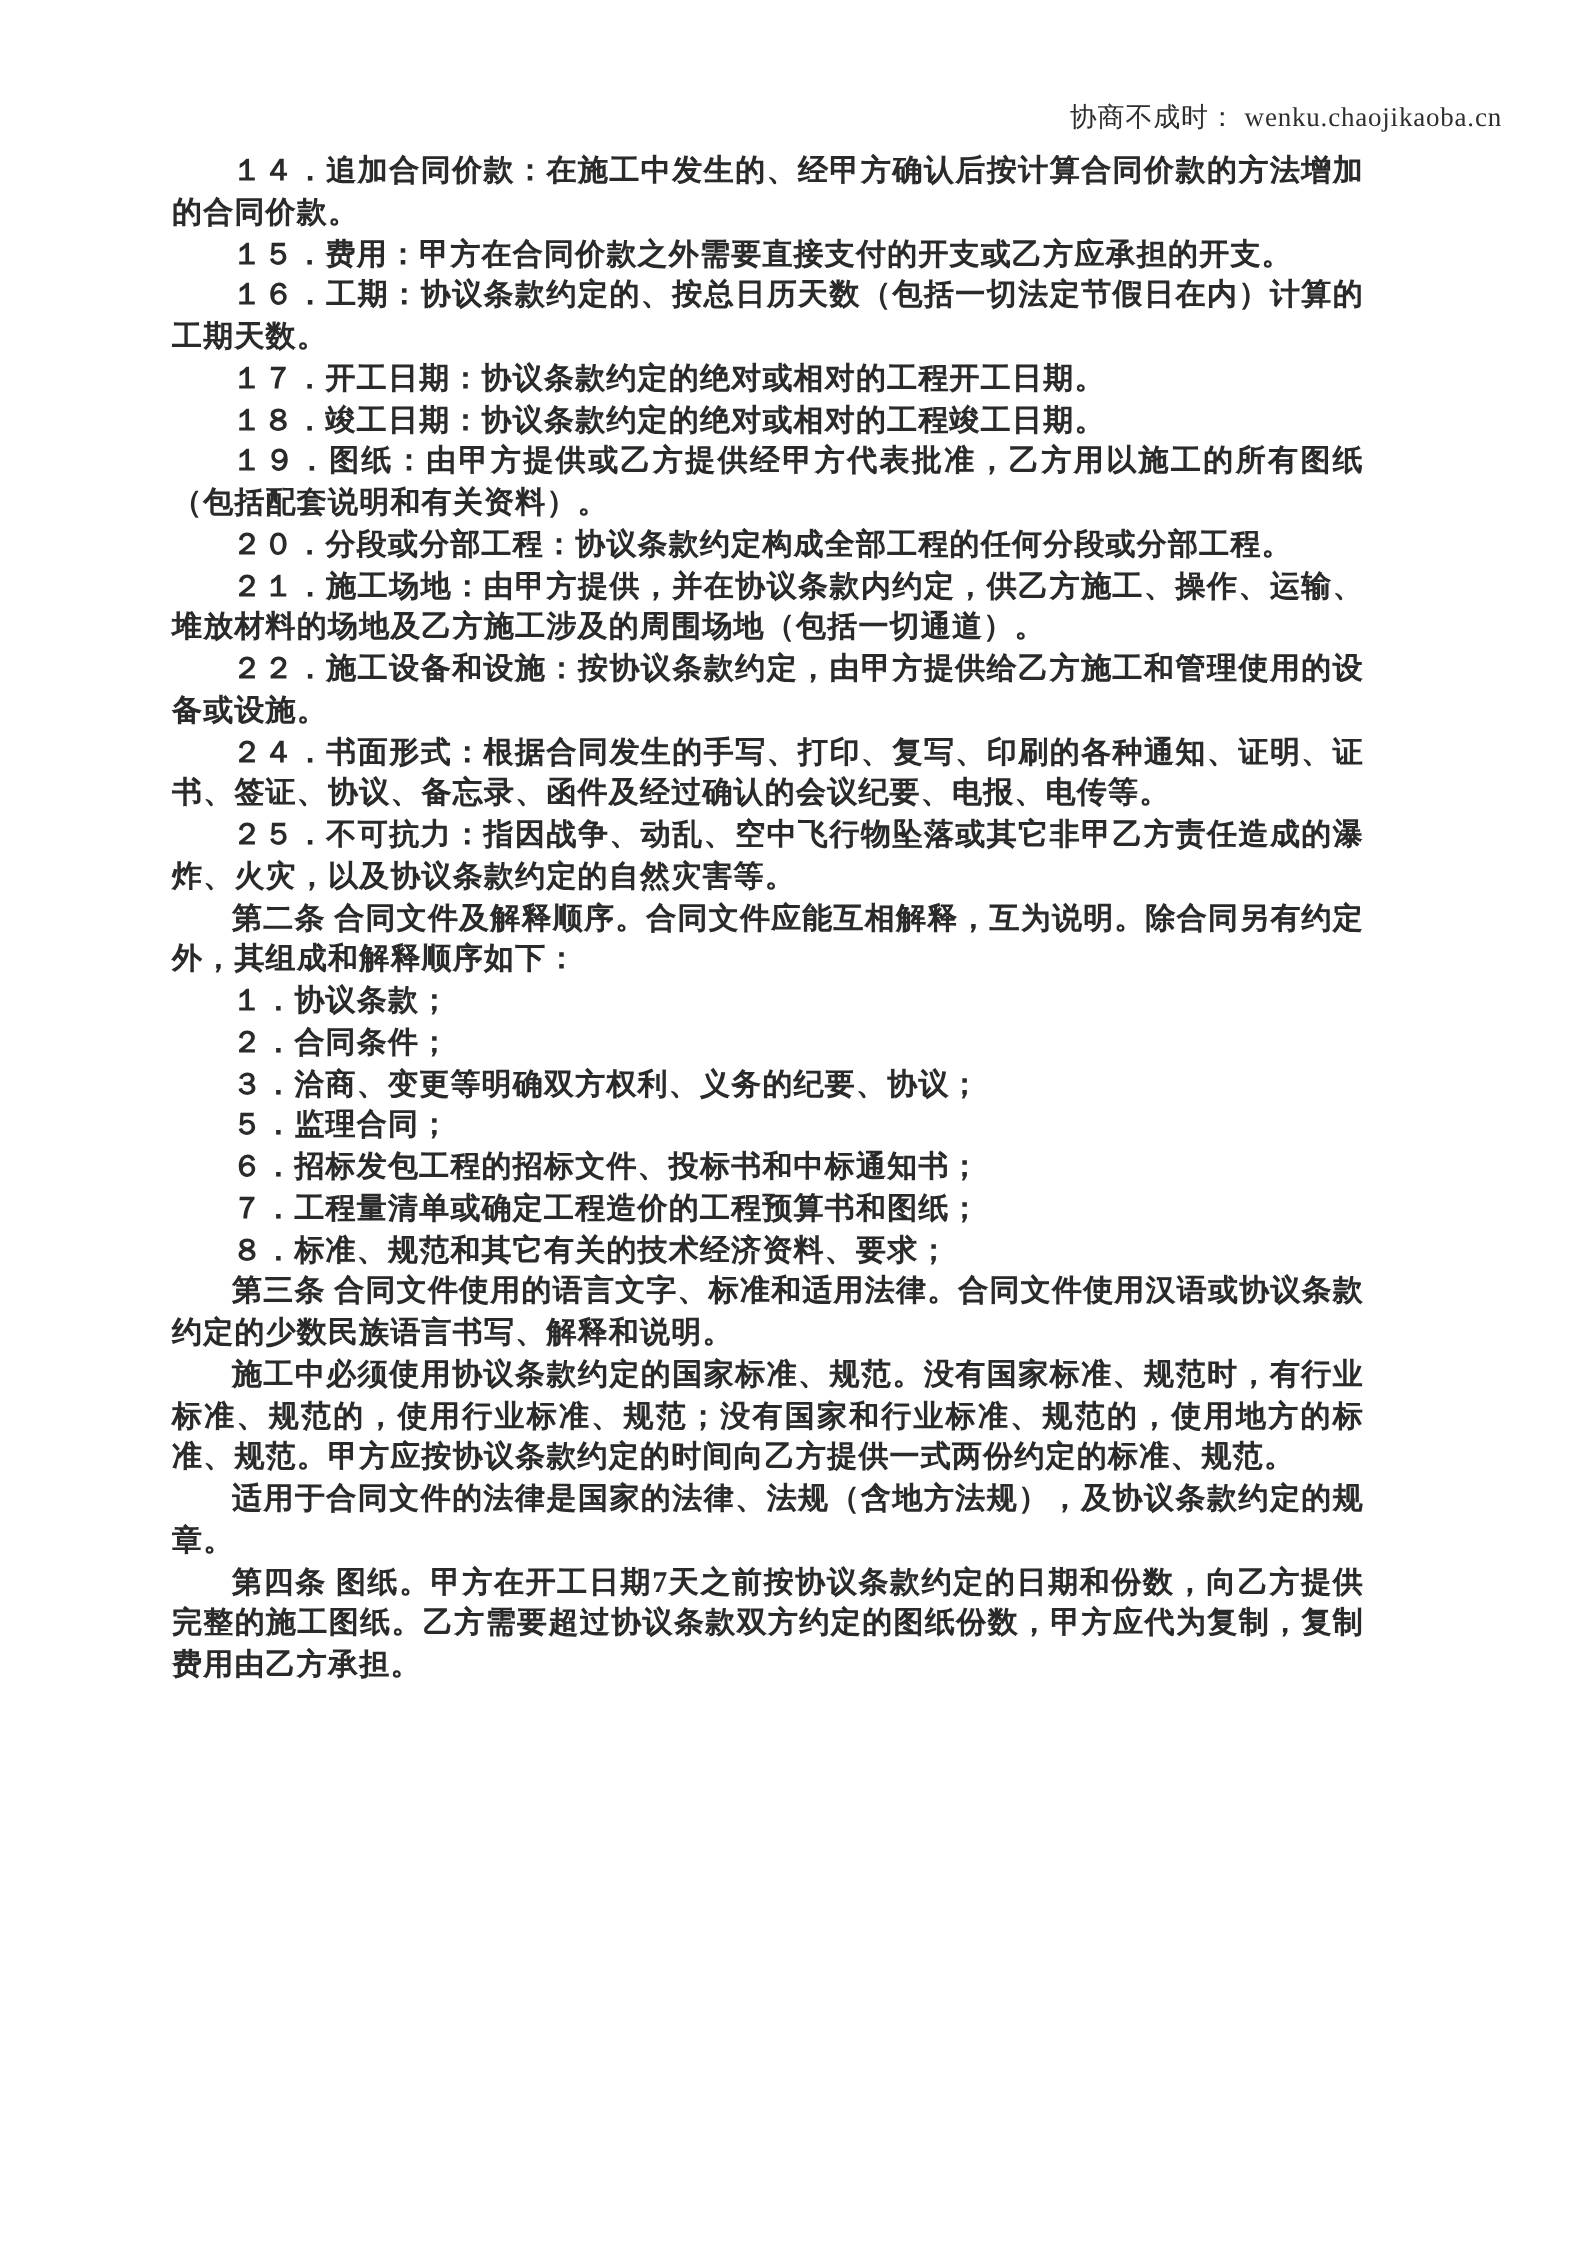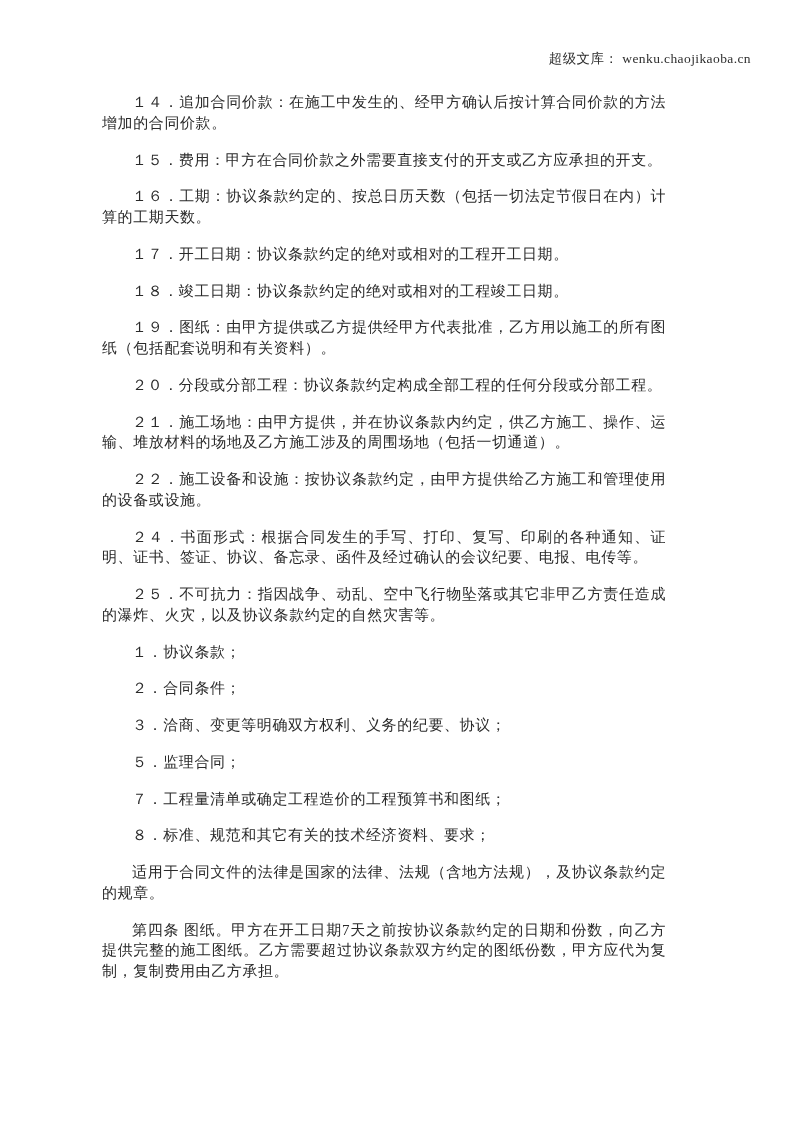--- a/index.html
+++ b/index.html
@@ -27,55 +27,60 @@
   .watermark-header .site-url {
     margin-left: 4px;
   }
   .doc-body {
     position: absolute;
     top: 76px;
     left: 86px;
     width: 596px;
   }
   .doc-body p {
-    margin: 16px;
+    margin: 0;
     padding: 0;
     font-size: 15px;
     line-height: 20.75px;
     letter-spacing: 0.6px;
     color: #2a2a2a;
     text-align: justify;
     text-indent: 2em;
     word-break: break-all;
+    font-weight: bold;
   }
 </style>
 </head>
 <body>
 
 <div class="page">
 
   <div class="watermark-header">
-    <span class="site-label">超级文库：</span><span class="site-url">wenku.chaojikaoba.cn</span>
+    <span class="site-label">协商不成时：</span><span class="site-url">wenku.chaojikaoba.cn</span>
   </div>
 
   <div class="doc-body">
     <p>１４．追加合同价款：在施工中发生的、经甲方确认后按计算合同价款的方法增加的合同价款。</p>
     <p>１５．费用：甲方在合同价款之外需要直接支付的开支或乙方应承担的开支。</p>
     <p>１６．工期：协议条款约定的、按总日历天数（包括一切法定节假日在内）计算的工期天数。</p>
     <p>１７．开工日期：协议条款约定的绝对或相对的工程开工日期。</p>
     <p>１８．竣工日期：协议条款约定的绝对或相对的工程竣工日期。</p>
     <p>１９．图纸：由甲方提供或乙方提供经甲方代表批准，乙方用以施工的所有图纸（包括配套说明和有关资料）。</p>
     <p>２０．分段或分部工程：协议条款约定构成全部工程的任何分段或分部工程。</p>
     <p>２１．施工场地：由甲方提供，并在协议条款内约定，供乙方施工、操作、运输、堆放材料的场地及乙方施工涉及的周围场地（包括一切通道）。</p>
     <p>２２．施工设备和设施：按协议条款约定，由甲方提供给乙方施工和管理使用的设备或设施。</p>
     <p>２４．书面形式：根据合同发生的手写、打印、复写、印刷的各种通知、证明、证书、签证、协议、备忘录、函件及经过确认的会议纪要、电报、电传等。</p>
     <p>２５．不可抗力：指因战争、动乱、空中飞行物坠落或其它非甲乙方责任造成的瀑炸、火灾，以及协议条款约定的自然灾害等。</p>
+    <p>第二条 合同文件及解释顺序。合同文件应能互相解释，互为说明。除合同另有约定外，其组成和解释顺序如下：</p>
     <p>１．协议条款；</p>
     <p>２．合同条件；</p>
     <p>３．洽商、变更等明确双方权利、义务的纪要、协议；</p>
     <p>５．监理合同；</p>
+    <p>６．招标发包工程的招标文件、投标书和中标通知书；</p>
     <p>７．工程量清单或确定工程造价的工程预算书和图纸；</p>
     <p>８．标准、规范和其它有关的技术经济资料、要求；</p>
+    <p>第三条 合同文件使用的语言文字、标准和适用法律。合同文件使用汉语或协议条款约定的少数民族语言书写、解释和说明。</p>
+    <p>施工中必须使用协议条款约定的国家标准、规范。没有国家标准、规范时，有行业标准、规范的，使用行业标准、规范；没有国家和行业标准、规范的，使用地方的标准、规范。甲方应按协议条款约定的时间向乙方提供一式两份约定的标准、规范。</p>
     <p>适用于合同文件的法律是国家的法律、法规（含地方法规），及协议条款约定的规章。</p>
     <p>第四条 图纸。甲方在开工日期7天之前按协议条款约定的日期和份数，向乙方提供完整的施工图纸。乙方需要超过协议条款双方约定的图纸份数，甲方应代为复制，复制费用由乙方承担。</p>
   </div>
 
 </div>
 
 </body></html>

